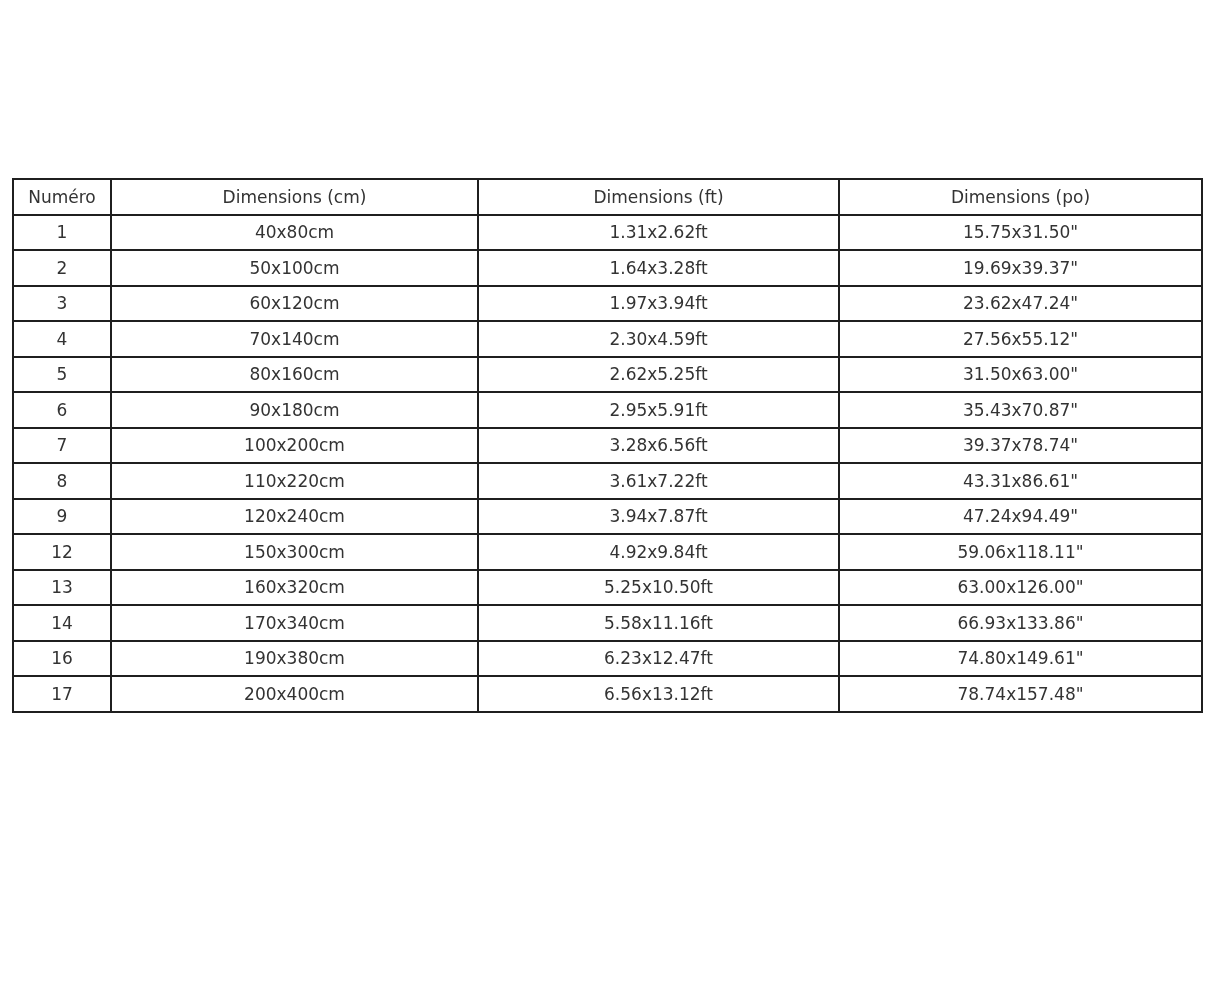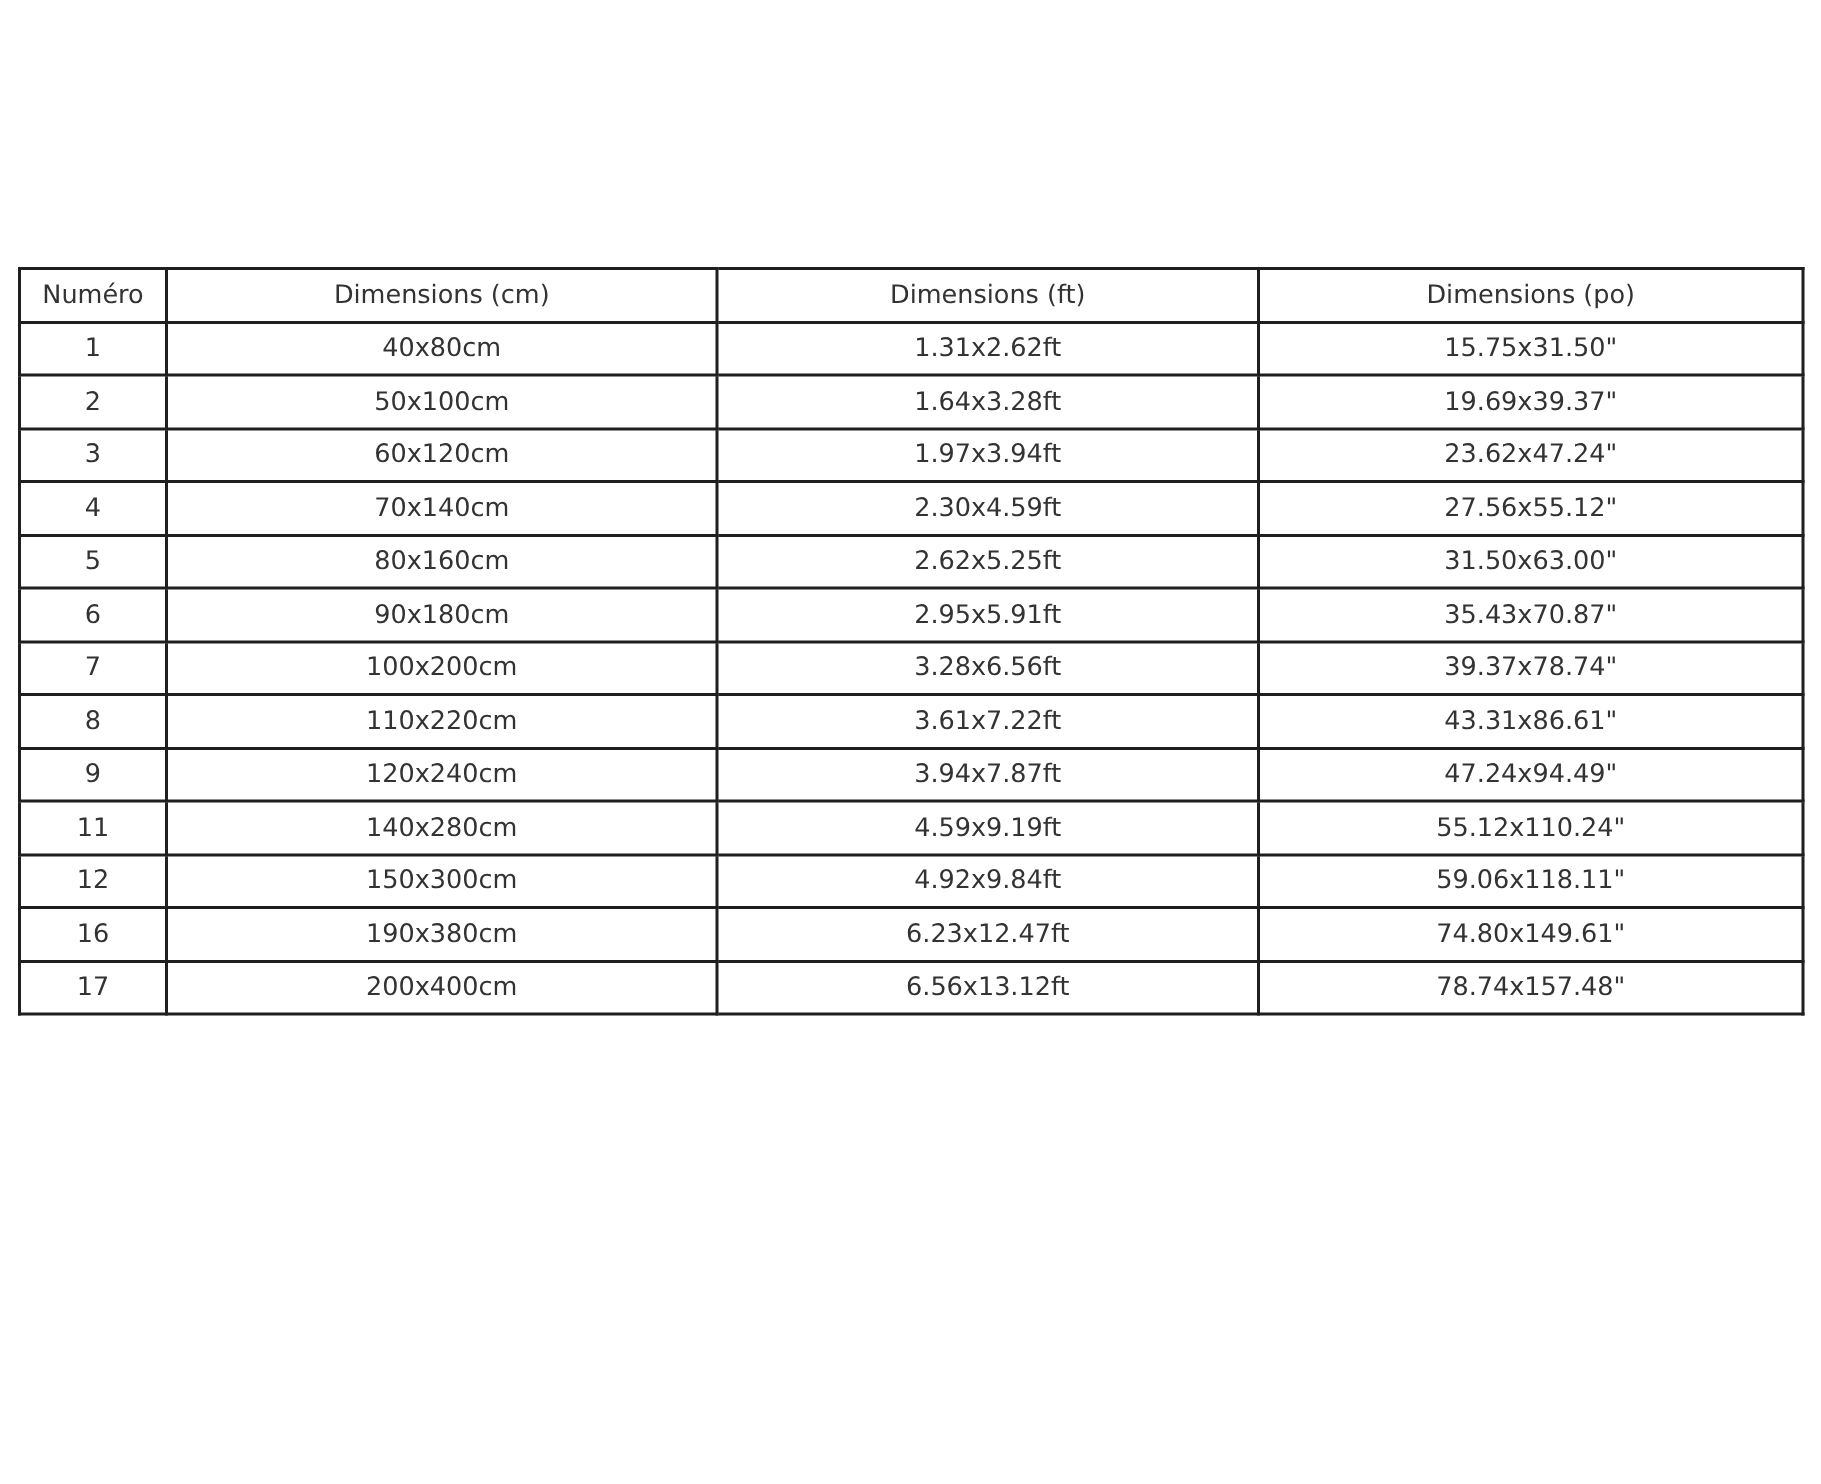--- a/index.html
+++ b/index.html
@@ -113,30 +113,36 @@
           <td>3.61x7.22ft</td>
           <td>43.31x86.61"</td>
         </tr>
         <tr>
           <td>9</td>
           <td>120x240cm</td>
           <td>3.94x7.87ft</td>
           <td>47.24x94.49"</td>
         </tr>
         <tr>
-          <td>11</td>
-          <td>140x280cm</td>
-          <td>4.59x9.19ft</td>
-          <td>55.12x110.24"</td>
-        </tr>
-        <tr>
           <td>12</td>
           <td>150x300cm</td>
           <td>4.92x9.84ft</td>
           <td>59.06x118.11"</td>
+        </tr>
+        <tr>
+          <td>13</td>
+          <td>160x320cm</td>
+          <td>5.25x10.50ft</td>
+          <td>63.00x126.00"</td>
+        </tr>
+        <tr>
+          <td>14</td>
+          <td>170x340cm</td>
+          <td>5.58x11.16ft</td>
+          <td>66.93x133.86"</td>
         </tr>
         <tr>
           <td>16</td>
           <td>190x380cm</td>
           <td>6.23x12.47ft</td>
           <td>74.80x149.61"</td>
         </tr>
         <tr>
           <td>17</td>
           <td>200x400cm</td>

